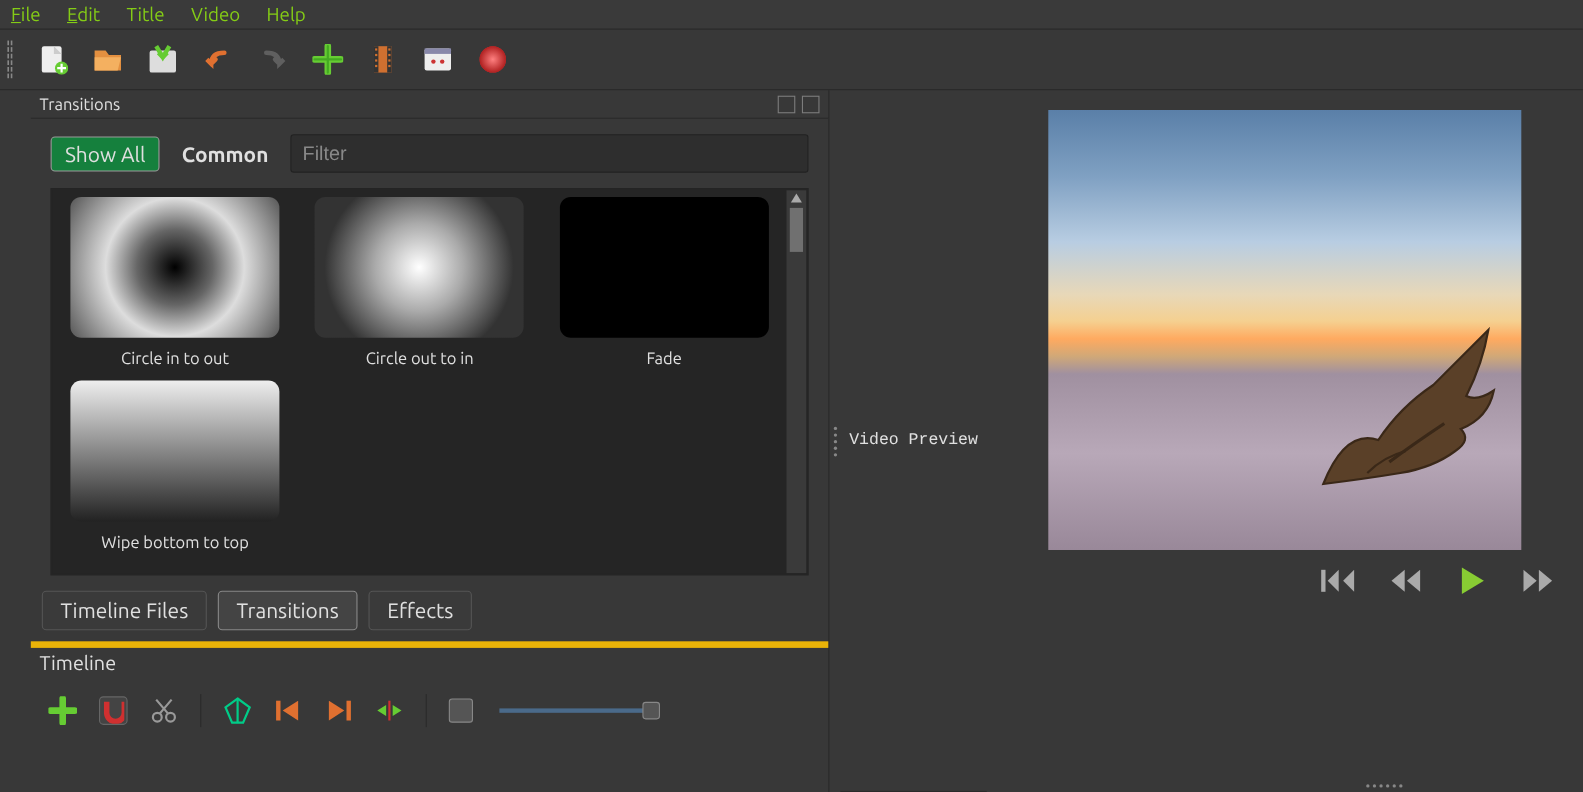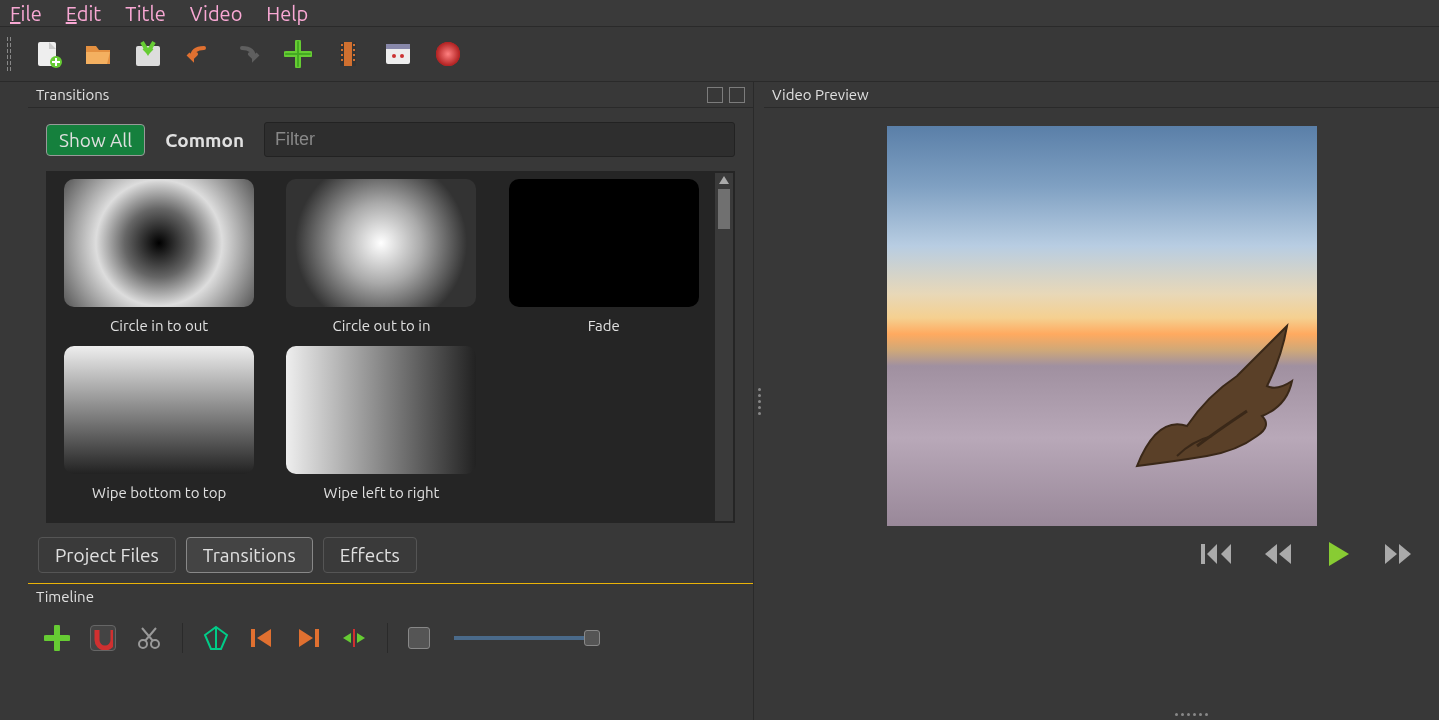--- a/index.html
+++ b/index.html
@@ -10,21 +10,21 @@
   color: #e0e0e0;
   overflow: hidden;
   font-size: 14px;
 }
 .menubar {
   display: flex; align-items: center;
   height: 26px; padding: 0 10px; gap: 24px;
   background: #3a3a3a;
 }
 .menubar .menu-item {
-  font-size: 20px; color: #f9a8d4; cursor: default;
+  font-size: 17px; color: #84cc16; cursor: default;
 }
 .menubar .menu-item .ul { text-decoration: underline; }
 
 .toolbar {
   display: flex; align-items: center;
   height: 56px; padding: 0 6px; gap: 22px;
   border-top: 1px solid #2a2a2a;
   border-bottom: 1px solid #2a2a2a;
   background: #383838;
 }
@@ -114,40 +114,40 @@
 }
 .tab {
   padding: 6px 16px;
   font-size: 19px;
   border: 1px solid #555;
   border-radius: 4px;
   background: #3a3a3a;
 }
 .tab.active { background: #444; border-color:#888; }
 
-.timeline-header { padding: 4px 8px; font-size: 15px; border-top:1px solid #eab308;}
+.timeline-header { padding: 4px 8px; font-size: 18px; border-top:6px solid #eab308;}
 .timeline-toolbar {
   display:flex; align-items:center; gap:20px;
   padding: 14px 16px;
 }
 .tl-icon { width:26px; height:26px; display:inline-flex; align-items:center; justify-content:center; }
 .tl-sep { width:1px; height:30px; background:#2a2a2a; }
 .zoom-slider {
   width: 140px; height: 4px; background:#4a6a8a;
   position:relative; margin-left:4px;
 }
 .zoom-slider::after {
   content:""; position:absolute; right:-6px; top:-6px;
   width:14px;height:14px;border-radius:3px;background:#555;border:1px solid #888;
 }
 .zoom-icon {
   width:22px;height:22px;background:#555;border:1px solid #888;border-radius:3px;
 }
 
-.right-pane { flex:1; display:flex; flex-direction:column; }
+.right-pane { flex:1; display:flex; flex-direction:row;font-family:Liberation Mono, monospace; }
 .preview-drag { width:10px; display:flex; align-items:center; justify-content:center;}
 .drag-dots { display:flex; flex-direction:column; gap:3px;}
 .drag-dots span{width:3px;height:3px;background:#888;border-radius:50%;}
 
 .preview-area { flex:1; display:flex; flex-direction:column; align-items:center; }
 .preview-img {
   width: 430px; height: 400px;
   margin-top: 18px;
   background:
     linear-gradient(to bottom, #5a7fa8 0%, #7fa0c2 15%, #b8cde2 30%, #e8d8b8 42%, #f5d090 48%, #ffaa60 52%, #d0a878 56%, #a090a0 60%, #b8a8b8 78%, #998899 100%);
@@ -284,33 +284,29 @@
           <span>Circle out to in</span>
         </div>
         <div class="trans-item">
           <div class="thumb fade"></div>
           <span>Fade</span>
         </div>
         <div class="trans-item">
           <div class="thumb wipe-bt"></div>
           <span>Wipe bottom to top</span>
         </div>
-        <div class="trans-item">
-          <div class="thumb wipe-lr"></div>
-          <span>Wipe left to right</span>
-        </div>
       </div>
       <div class="vscroll">
         <div class="arrow"></div>
         <div class="thumb-bar"></div>
       </div>
     </div>
 
     <div class="tabs">
-      <span class="tab">Project Files</span>
+      <span class="tab">Timeline Files</span>
       <span class="tab active">Transitions</span>
       <span class="tab">Effects</span>
     </div>
 
     <div class="timeline-header">Timeline</div>
     <div class="timeline-toolbar">
       <span class="tl-icon">
         <svg width="26" height="26">
             <path d="M13 2v22M2 13h22" stroke="#6c3" stroke-width="6" stroke-linecap="round"></path>
           </svg>

